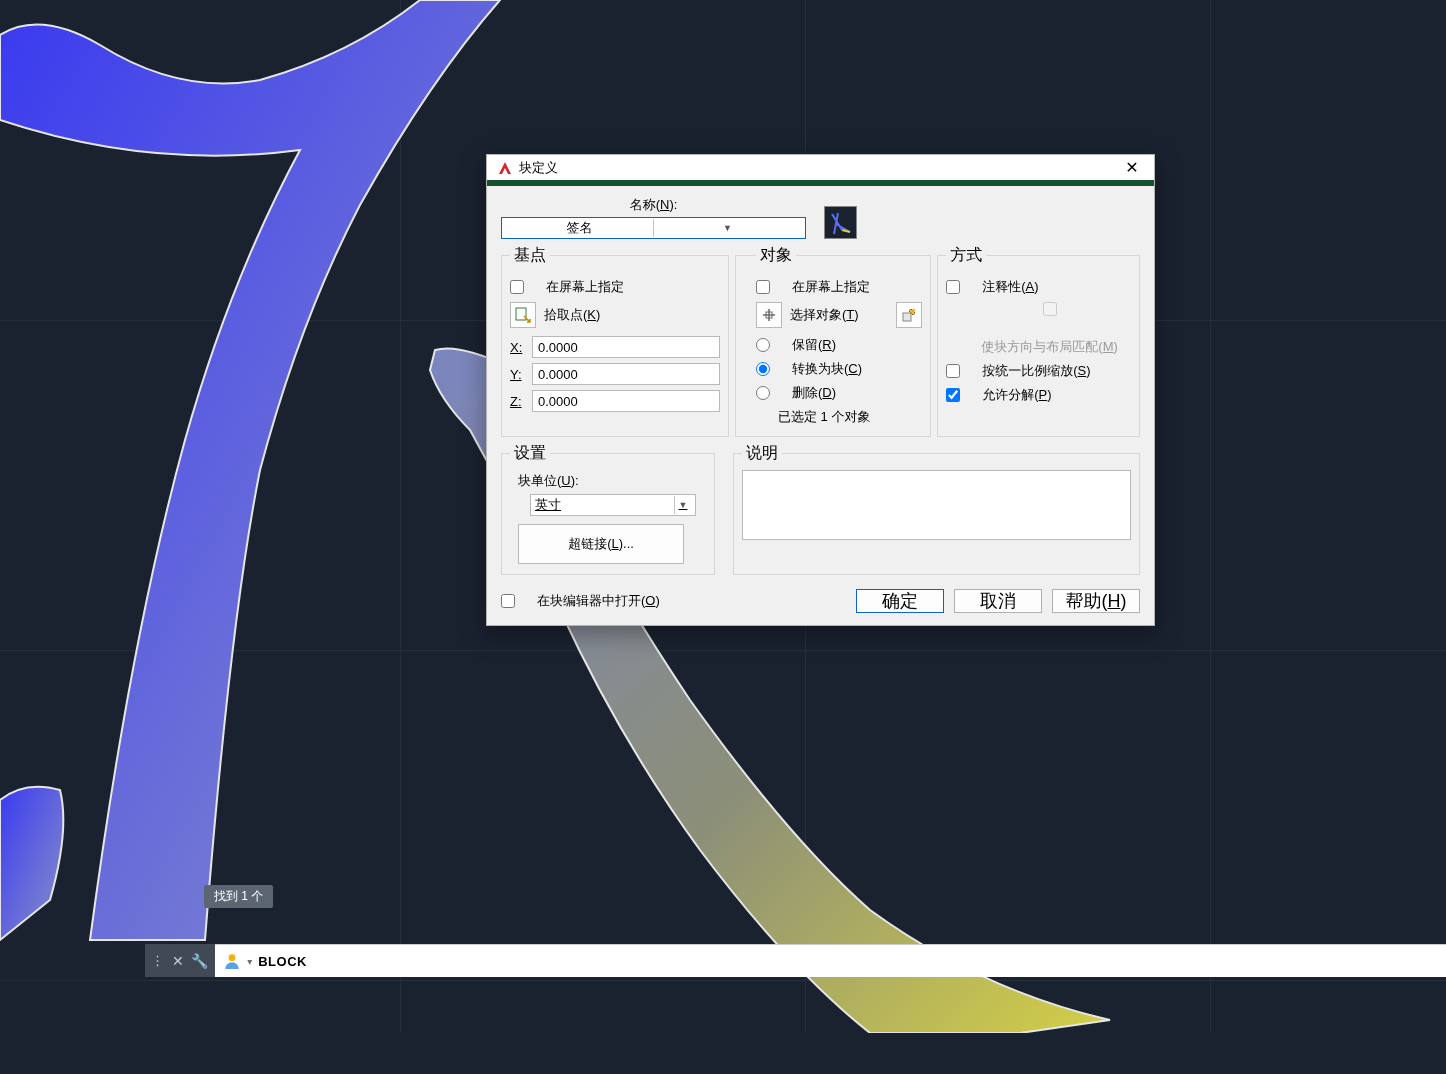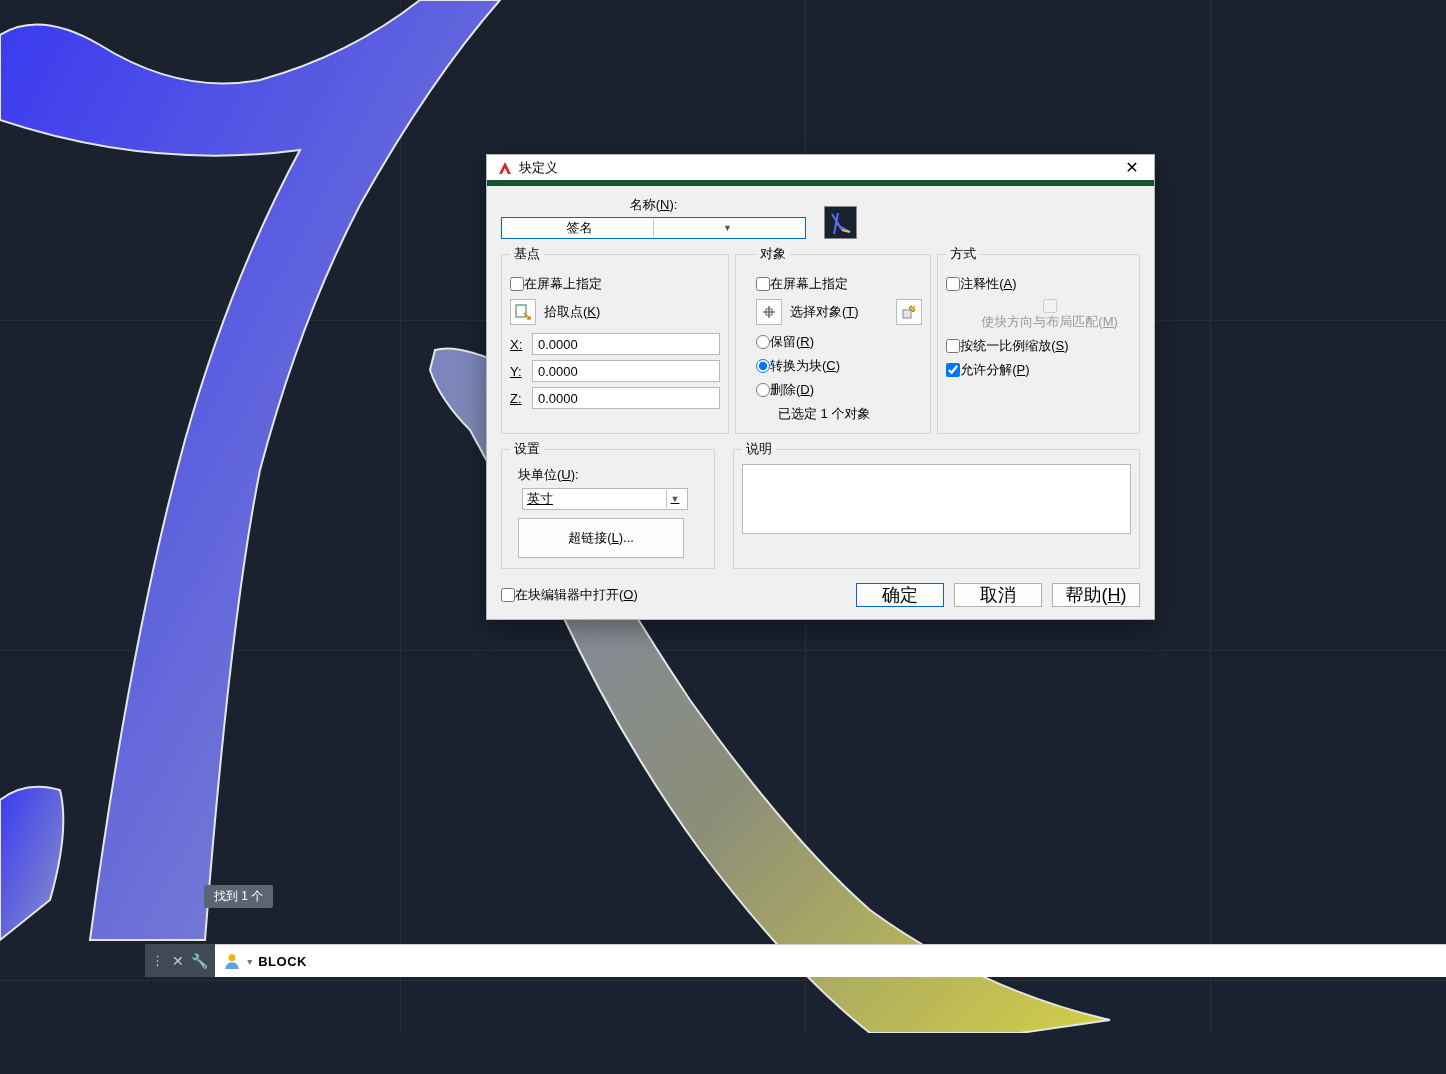--- a/index.html
+++ b/index.html
@@ -104,26 +104,26 @@
     display:flex;align-items:center;justify-content:center;
   }
   .preview svg { width: 26px; height: 26px; }
 
   .groups { display: flex; gap: 6px; }
   fieldset {
     border: 1px solid #d6d6d6;
     padding: 6px 8px 10px;
     font-size: 13px;
   }
-  legend { padding: 0 4px; font-size: 13px; }
+  legend { padding: 0 4px; font-size: 16px; }
   .g-base { width: 214px; }
   .g-obj  { width: 200px; padding-left: 20px; }
   .g-mode { width: 207px; }
 
-  .chk, .rad { display: flex; align-items: center; gap: 0; margin: 6px 0; }
+  .chk, .rad { display: flex; align-items: center; gap: 22px; margin: 6px 0; }
   .chk input, .rad input { width: 14px; height: 14px; }
   .chk.dis { color: #9a9a9a; }
   .chk.indent { margin-left: 22px; flex-direction: column; }
 
   .row { display: flex; align-items: center; gap: 6px; margin: 5px 0; }
   .row .lab { width: 16px; text-decoration: underline; }
   .row input[type=text] {
     flex: 1; height: 22px; border: 1px solid #b9b9b9;
     padding: 0 5px; font-size: 13px; background: #fff;
   }
@@ -335,21 +335,21 @@
             <span>允许分解(<span class="u">P</span>)</span>
         </label>
       </fieldset>
     </div>
 
     <div class="settings-row">
 
       <fieldset class="g-settings">
         <legend>设置</legend>
         <div style="margin:2px 0 4px 8px;">块单位(<span class="u">U</span>):</div>
-        <div class="sel" style="margin-left:12px;text-decoration:underline;">
+        <div class="sel" style="margin-left:20px;text-decoration:underline;">
           <span>英寸</span>
           <span class="dd">▼</span>
         </div>
         <div class="linkbtn" style="margin-left:8px;">
           <span>超链接(<span class="u">L</span>)...</span>
         </div>
       </fieldset>
 
       <fieldset class="g-desc">
         <legend>说明</legend>

